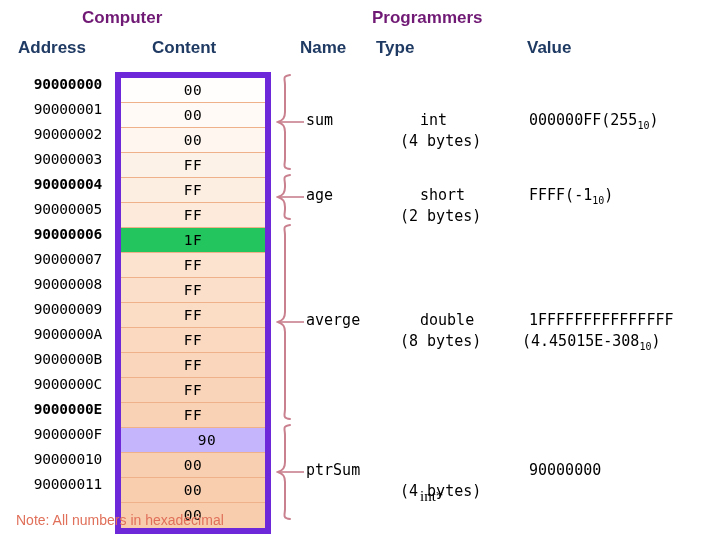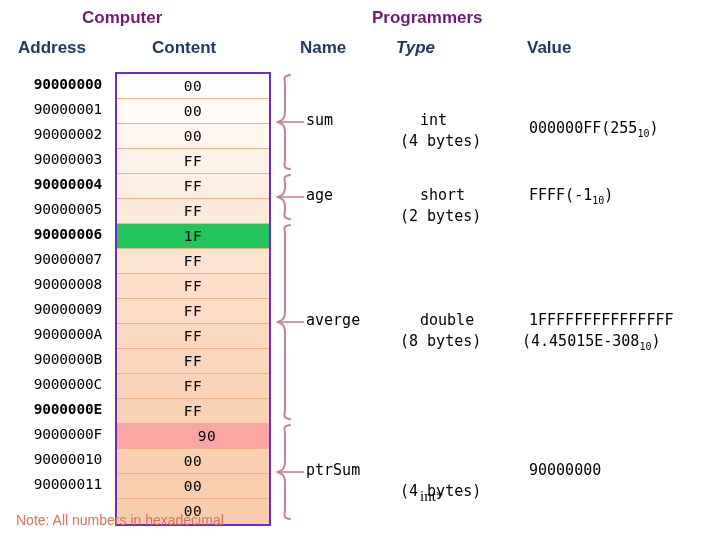--- a/index.html
+++ b/index.html
@@ -32,21 +32,21 @@
     font-weight: bold;
     font-size: 17px;
     color: #1f3a63;
     white-space: nowrap;
   }
   #grp-computer   { left: 82px;  top: 8px; }
   #grp-programmers{ left: 372px; top: 8px; }
   #col-address    { left: 18px;  top: 38px; }
   #col-content    { left: 152px; top: 38px; }
   #col-name       { left: 300px; top: 38px; }
-  #col-type       { left: 396px; top: 38px; font-style: italic; }
+  #col-type       { left: 376px; top: 38px; }
   #col-value      { left: 527px; top: 38px; }
 
   
   #address-column {
     position: absolute;
     left: 0px;
     top: 72px;
     width: 112px;
   }
   .addr-cell {
@@ -61,21 +61,21 @@
     box-sizing: border-box;
   }
   .addr-cell.bold { font-weight: bold; }
 
   
   #memory-table {
     position: absolute;
     left: 115px;
     top: 72px;
     width: 156px;
-    border: 2px solid #6d28d9;
+    border: 6px solid #6d28d9;
     box-sizing: border-box;
   }
   .mem-cell {
     height: 25px;
     line-height: 24px;
     text-align: center;
     font-size: 14.5px;
     color: #000000;
     border-bottom: 1px solid #eeb189;
     box-sizing: border-box;
@@ -190,21 +190,21 @@
     <div class="mem-cell" style="background: rgb(253, 238, 226);">FF</div>
     <div class="mem-cell" style="background: rgb(253, 234, 219);">FF</div>
     <div class="mem-cell" style="background: #22c55e;">1F</div>
     <div class="mem-cell" style="background: rgb(252, 227, 208);">FF</div>
     <div class="mem-cell" style="background: rgb(251, 223, 202);">FF</div>
     <div class="mem-cell" style="background: rgb(251, 220, 197);">FF</div>
     <div class="mem-cell" style="background: rgb(251, 217, 193);">FF</div>
     <div class="mem-cell" style="background: rgb(250, 214, 189);">FF</div>
     <div class="mem-cell" style="background: rgb(250, 212, 185);">FF</div>
     <div class="mem-cell" style="background: rgb(249, 210, 182);">FF</div>
-    <div class="mem-cell" style="background: #fca5a5; padding-left: 28px;">90</div>
+    <div class="mem-cell" style="background: #c4b5fd; padding-left: 28px;">90</div>
     <div class="mem-cell" style="background: rgb(249, 207, 177);">00</div>
     <div class="mem-cell" style="background: rgb(248, 206, 175);">00</div>
     <div class="mem-cell" style="background: rgb(248, 205, 173);">00</div>
   </div>
 
 <div id="braces-layer">
     <svg class="brace-svg" width="30" height="98" style="top: 73px;">
       <path d="M 14 2 C 6 3, 9 6, 9 12 L 9 39 C 9 45, 7 47, 2 49 C 7 51, 9 53, 9 59 L 9 86 C 9 92, 6 95, 14 96" fill="none" stroke="#c9818f" stroke-width="2" stroke-linecap="round"></path>
       <path d="M 2 49 L 28 49" stroke="#c9818f" stroke-width="1.6" fill="none"></path>
     </svg>
@@ -219,21 +219,21 @@
     <svg class="brace-svg" width="30" height="98" style="top: 423px;">
       <path d="M 14 2 C 6 3, 9 6, 9 12 L 9 39 C 9 45, 7 47, 2 49 C 7 51, 9 53, 9 59 L 9 86 C 9 92, 6 95, 14 96" fill="none" stroke="#c9818f" stroke-width="2" stroke-linecap="round"></path>
       <path d="M 2 49 L 28 49" stroke="#c9818f" stroke-width="1.6" fill="none"></path>
     </svg>
   </div>
 
 <div id="variables-layer">
     <div class="var-name" style="top: 111px;">sum</div>
     <div class="var-type" style="top: 111px;">int</div>
     <div class="var-size" style="top: 132px;">(4 bytes)</div>
-    <div class="var-value" style="top: 119px;">000000FF(255<span class="sub">10</span>)</div>
+    <div class="var-value" style="top: 111px;">000000FF(255<span class="sub">10</span>)</div>
     <div class="var-name" style="top: 186px;">age</div>
     <div class="var-type" style="top: 186px;">short</div>
     <div class="var-size" style="top: 207px;">(2 bytes)</div>
     <div class="var-value" style="top: 186px;">FFFF(-1<span class="sub">10</span>)</div>
     <div class="var-name" style="top: 311px;">averge</div>
     <div class="var-type" style="top: 311px; text-align: right;">double</div>
     <div class="var-size" style="top: 332px;">(8 bytes)</div>
     <div class="var-value" style="top: 311px;">1FFFFFFFFFFFFFFF</div>
     <div class="var-value2" style="top: 332px;">(4.45015E-308<span class="sub">10</span>)</div>
     <div class="var-name" style="top: 461px;">ptrSum</div>

